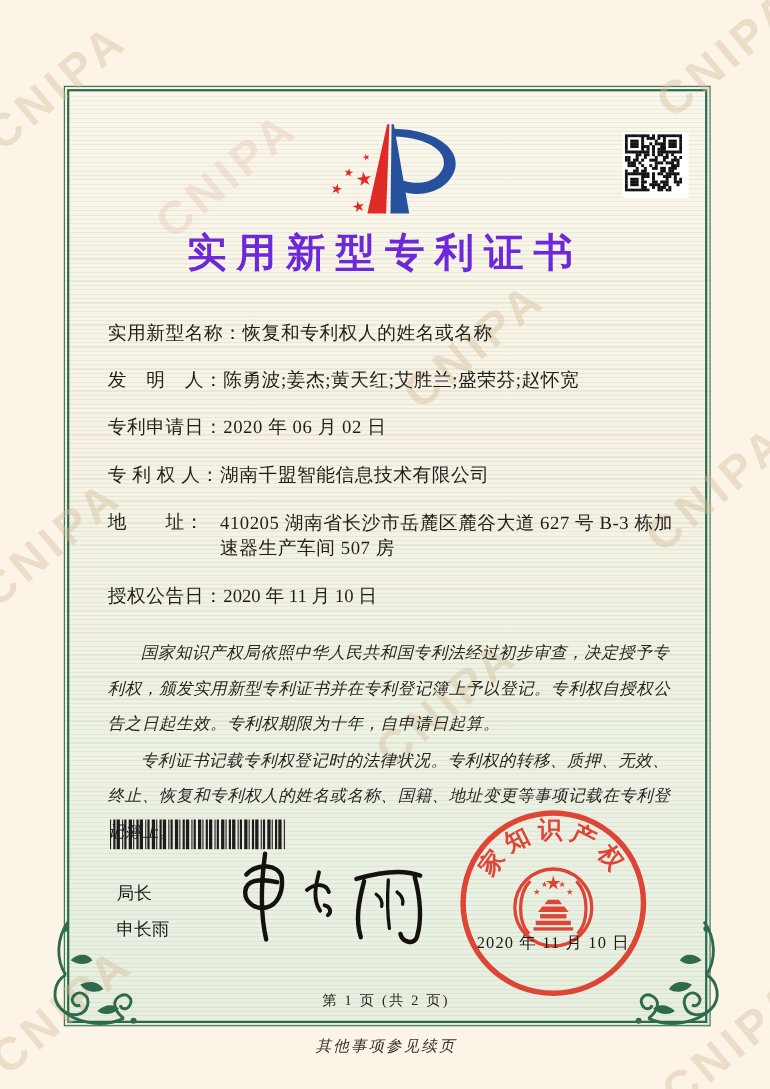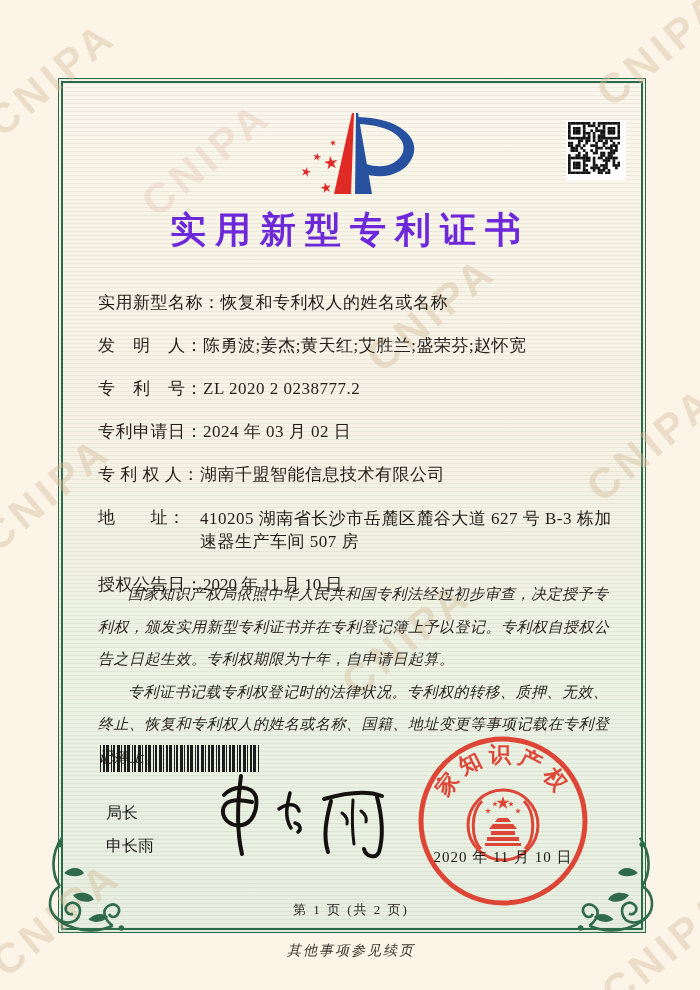--- a/index.html
+++ b/index.html
@@ -373,26 +373,22 @@
   <div class="fields">
     <div class="frow">
       <span class="flabel">实用新型名称：</span>
       <span class="fvalue">恢复和专利权人的姓名或名称</span>
     </div>
     <div class="frow">
       <span class="flabel">发　明　人：</span>
       <span class="fvalue">陈勇波;姜杰;黄天红;艾胜兰;盛荣芬;赵怀宽</span>
     </div>
     <div class="frow">
-      <span class="flabel">专　利　号：</span>
-      <span class="fvalue">ZL 2020 2 0238777.2</span>
-    </div>
-    <div class="frow">
       <span class="flabel">专利申请日：</span>
-      <span class="fvalue">2024 年 03 月 02 日</span>
+      <span class="fvalue">2020 年 06 月 02 日</span>
     </div>
     <div class="frow">
       <span class="flabel">专 利 权 人：</span>
       <span class="fvalue">湖南千盟智能信息技术有限公司</span>
     </div>
     <div class="frow addr">
       <span class="flabel">地　　址：</span>
       <span class="fvalue">410205 湖南省长沙市岳麓区麓谷大道 627 号 B-3 栋加速器生产车间 507 房</span>
     </div>
     <div class="frow grant">

